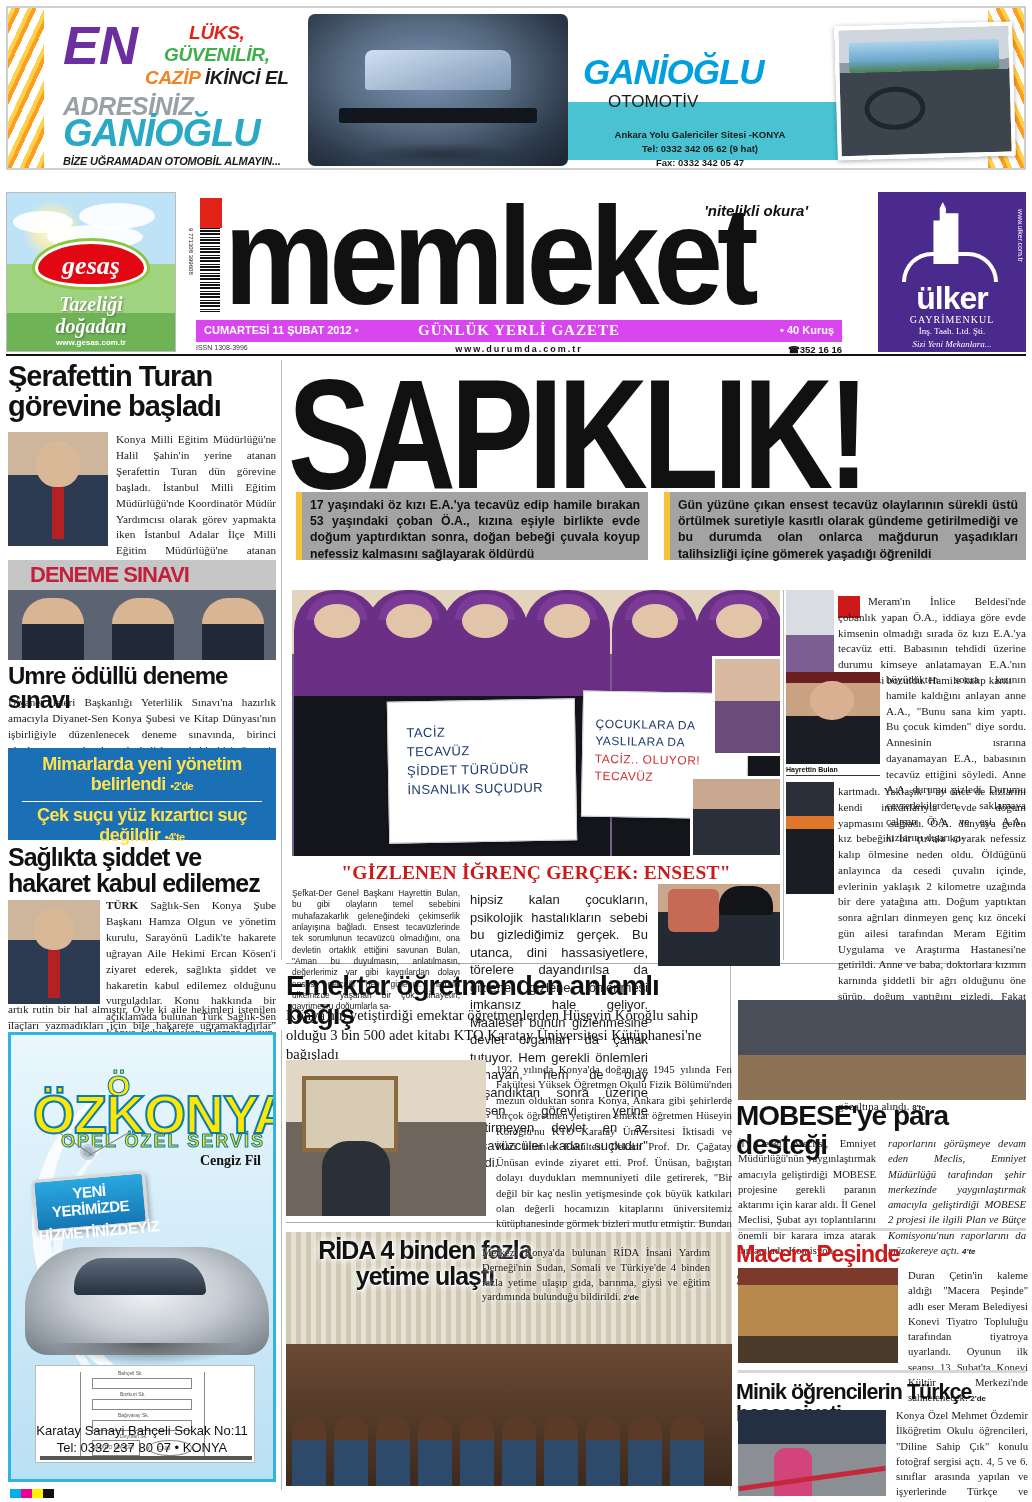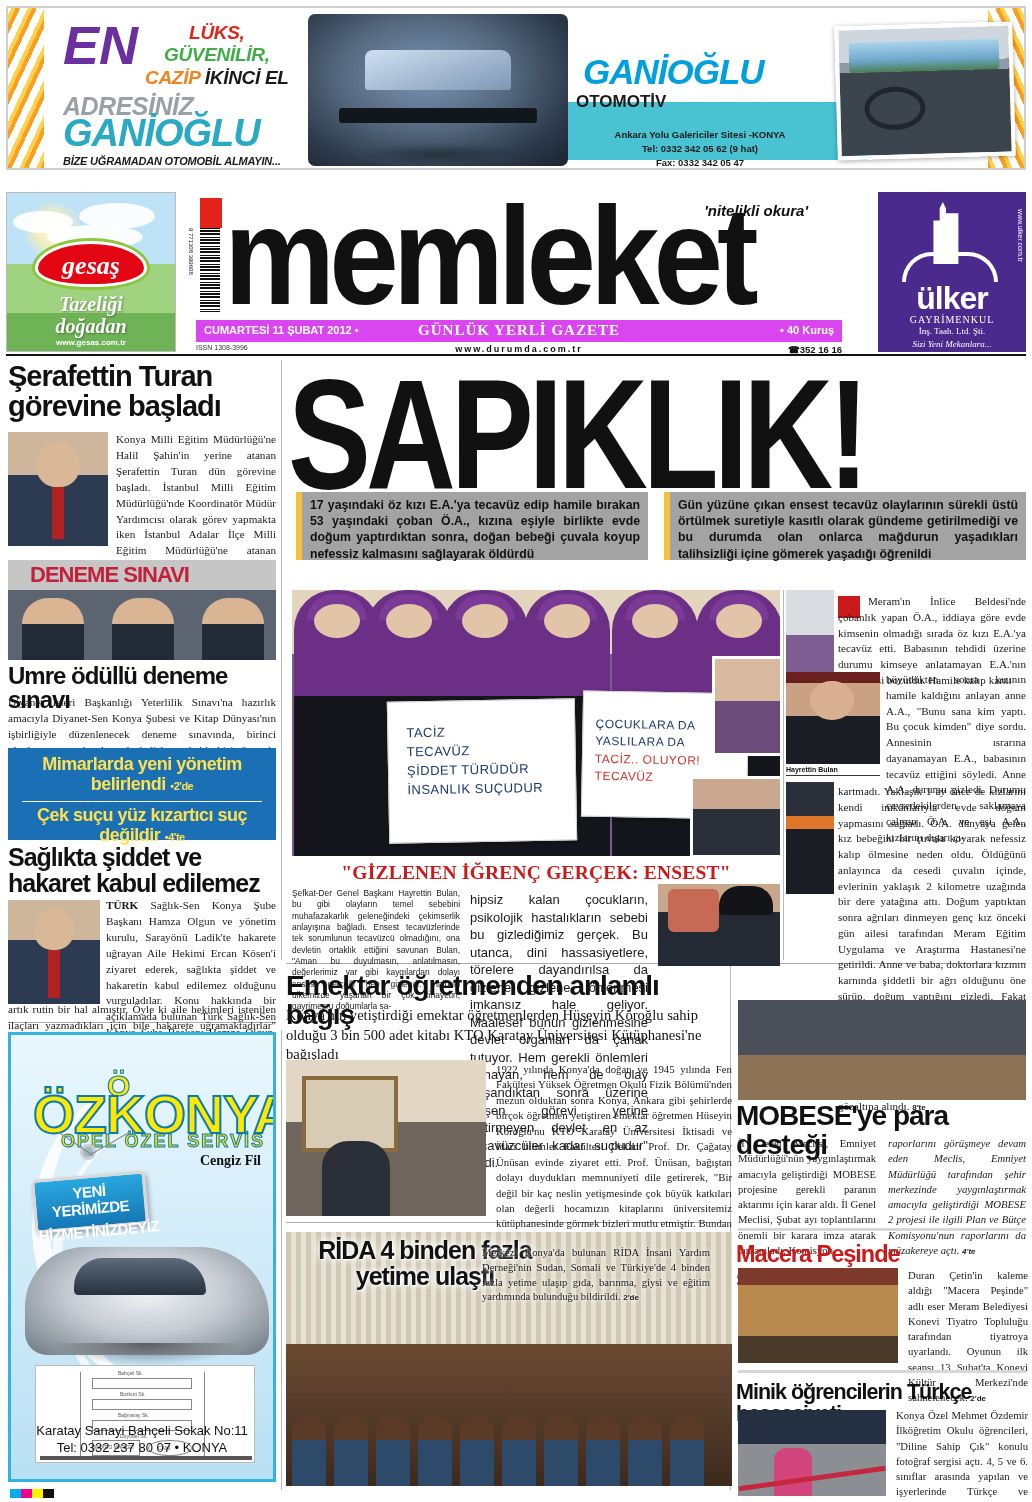--- a/index.html
+++ b/index.html
@@ -63,22 +63,22 @@
   .car-photo:after{
     content:""; position:absolute; left:12%; top:62%; width:76%; height:10%;
     background:#12161d; border-radius:3px;
   }
   .gani-logo {
     position:absolute; left:575px; top:44px;
     font-family:"Liberation Sans",sans-serif; font-weight:bold; font-style:italic;
     font-size:35px; color:#00a0df; letter-spacing:-1px;
   }
   .gani-sub {
-    position:absolute; left:568px; top:84px;
-    font-family:"Liberation Sans",sans-serif; font-weight:bold;
+    position:absolute; left:600px; top:84px;
+    font-family:"Liberation Sans",sans-serif; font-weight:normal;
     font-size:17px; color:#1a1a1a; letter-spacing:0px;
   }
   .gani-addr {
     position:absolute; left:572px; top:120px; width:240px;
     font-family:"Liberation Sans",sans-serif; font-size:9.5px; font-weight:bold;
     color:#1a1a1a; text-align:center; line-height:1.45;
   }
   .interior-photo {
     position:absolute; left:828px; top:16px; width:178px; height:134px;
     border:4px solid #fff; transform:rotate(-1.6deg);

